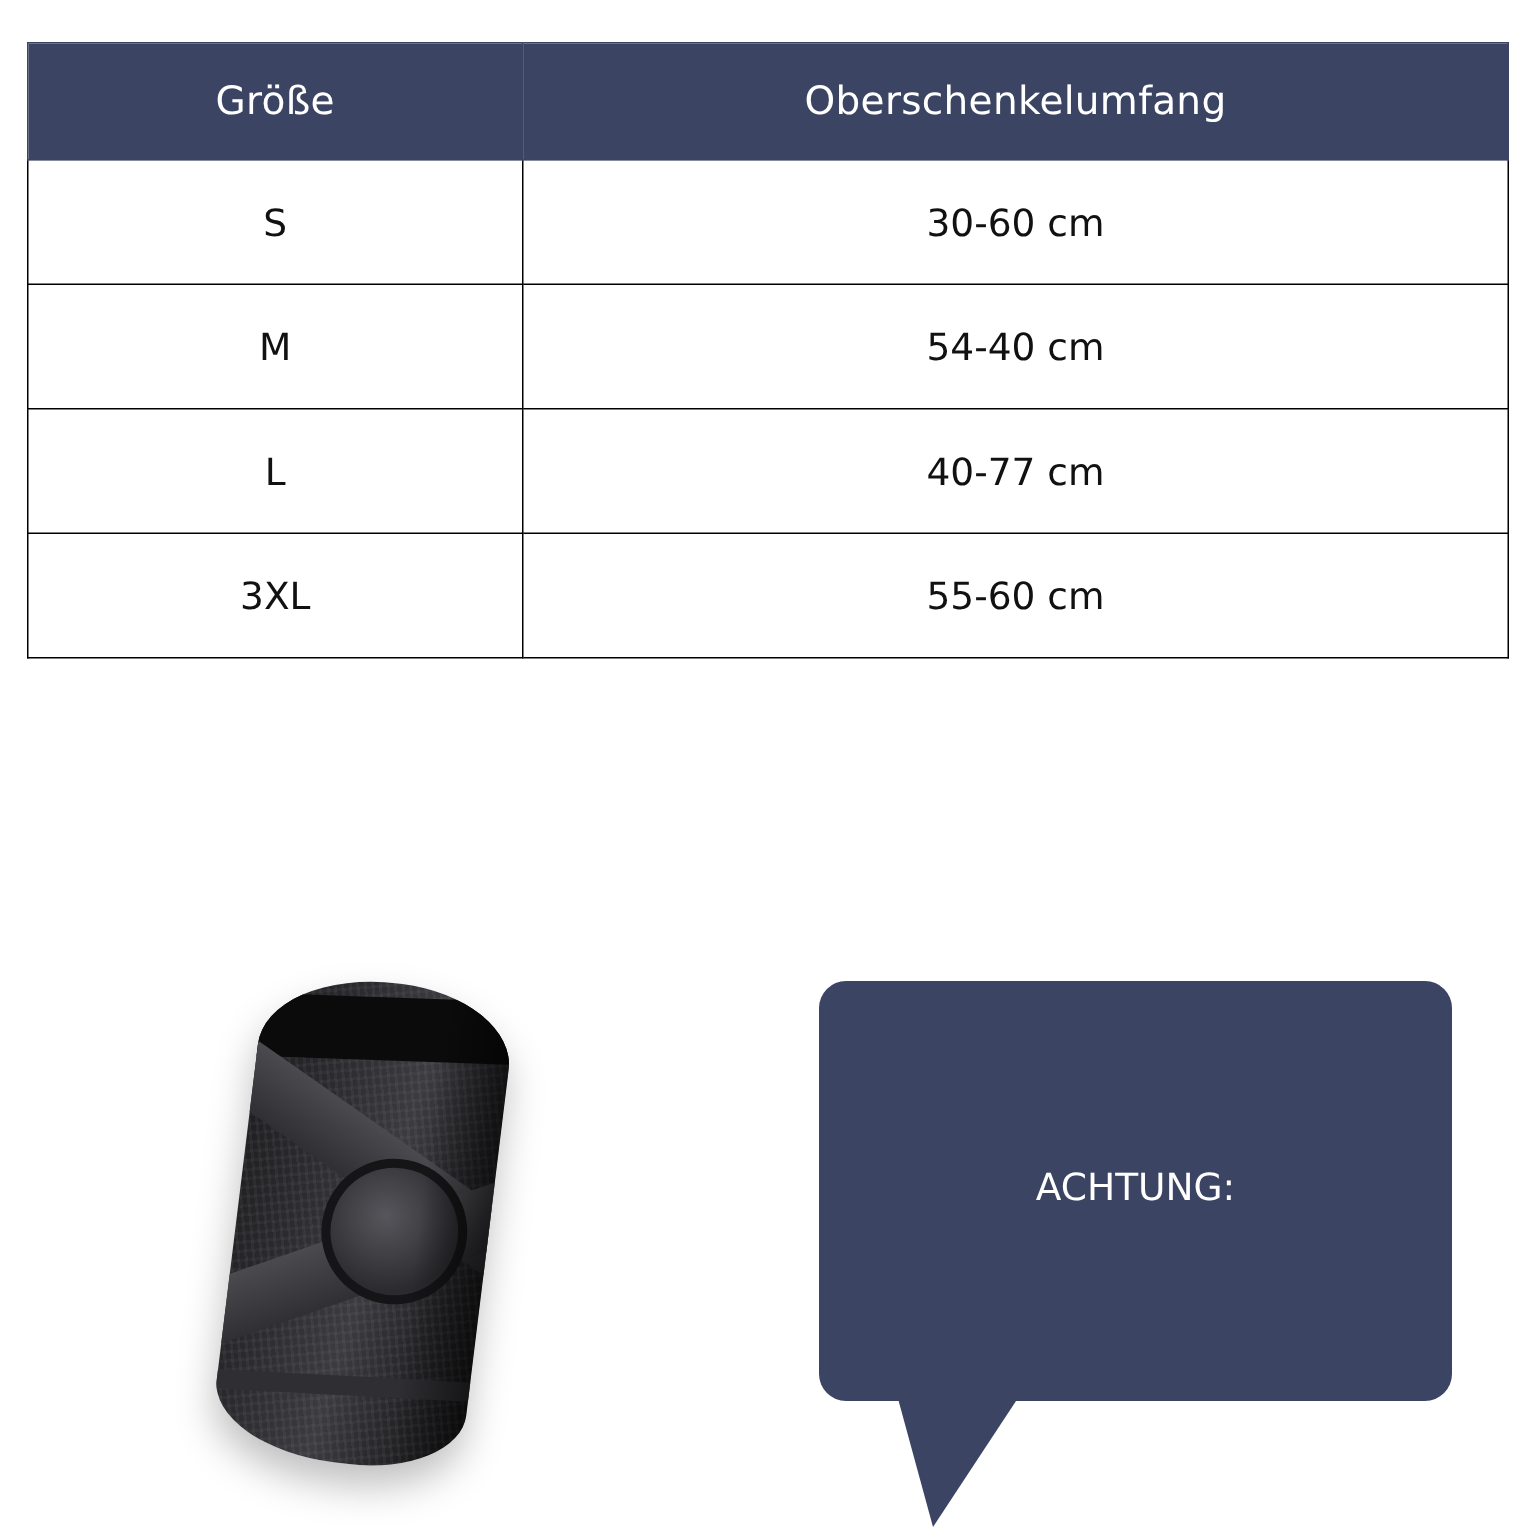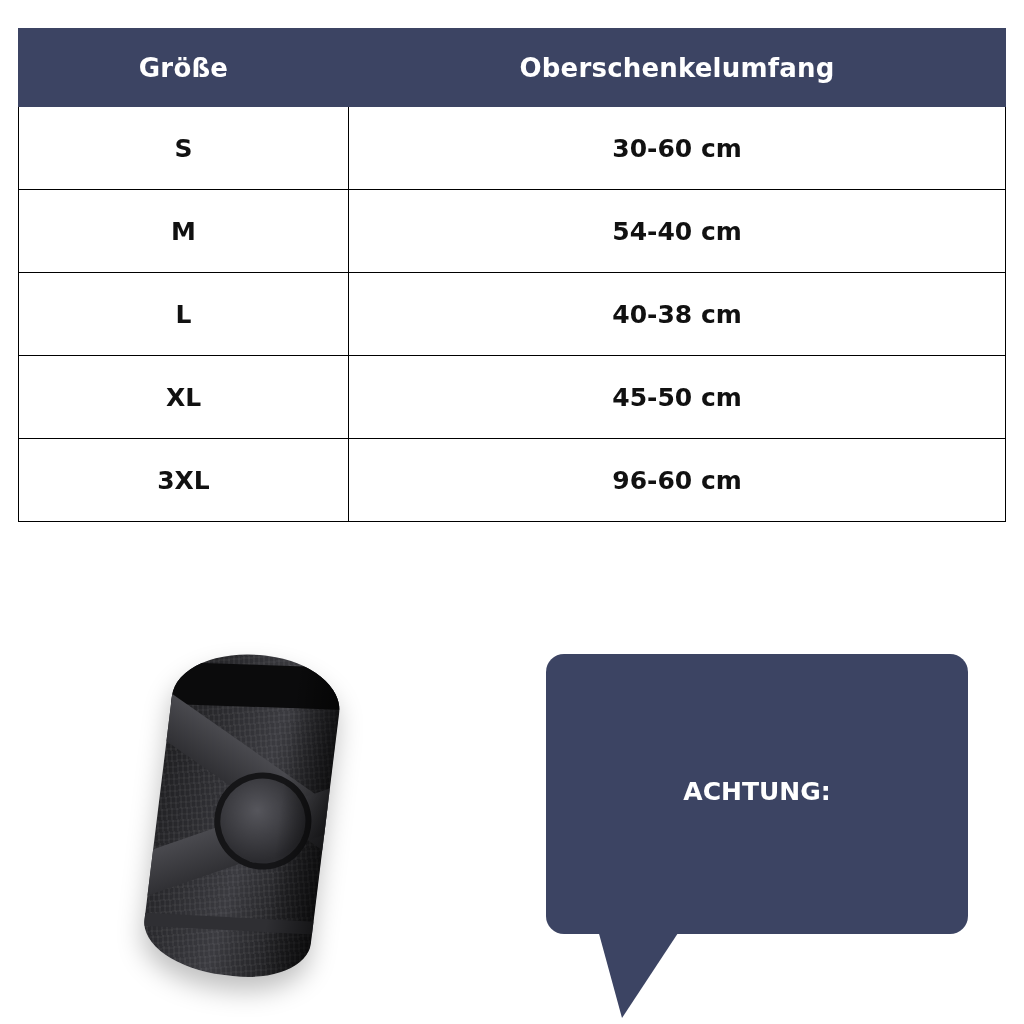--- a/index.html
+++ b/index.html
@@ -25,21 +25,21 @@
     left: 18px;
     top: 28px;
     width: 988px;
     border-collapse: collapse;
     table-layout: fixed;
   }
   .size-table th,
   .size-table td {
     border: 1px solid #000000;
     text-align: center;
-    font-weight: bold;
+    font-weight: normal;
   }
   .size-table thead th {
     background: #3c4463;
     color: #ffffff;
     border: 1px solid #3c4463;
     font-size: 26px;
     height: 78px;
     letter-spacing: 0.2px;
   }
   .size-table thead th.col-size { width: 330px; }
@@ -139,21 +139,21 @@
     border-radius: 18px;
     color: #ffffff;
     display: flex;
     flex-direction: column;
     align-items: center;
     justify-content: center;
     padding: 18px 26px;
   }
   .bubble .title {
     font-size: 25px;
-    font-weight: bold;
+    font-weight: normal;
     margin-bottom: 6px;
     text-align: center;
   }
   .bubble .body {
     font-size: 25px;
     font-weight: bold;
     line-height: 1.36;
     text-align: center;
   }
   .bubble-tail {
@@ -183,29 +183,25 @@
       <tr>
         <td class="col-size">S</td>
         <td>30-60 cm</td>
       </tr>
       <tr>
         <td class="col-size">M</td>
         <td>54-40 cm</td>
       </tr>
       <tr>
         <td class="col-size">L</td>
-        <td>40-38 cm</td>
-      </tr>
-      <tr>
-        <td class="col-size">XL</td>
-        <td>45-50 cm</td>
+        <td>40-77 cm</td>
       </tr>
       <tr>
         <td class="col-size">3XL</td>
-        <td>96-60 cm</td>
+        <td>55-60 cm</td>
       </tr>
     </tbody>
   </table>
 
   <div class="bottom">
 
     <div class="product-figure">
       <div class="sleeve">
         <div class="knit"></div>
         <div class="band top"></div>

